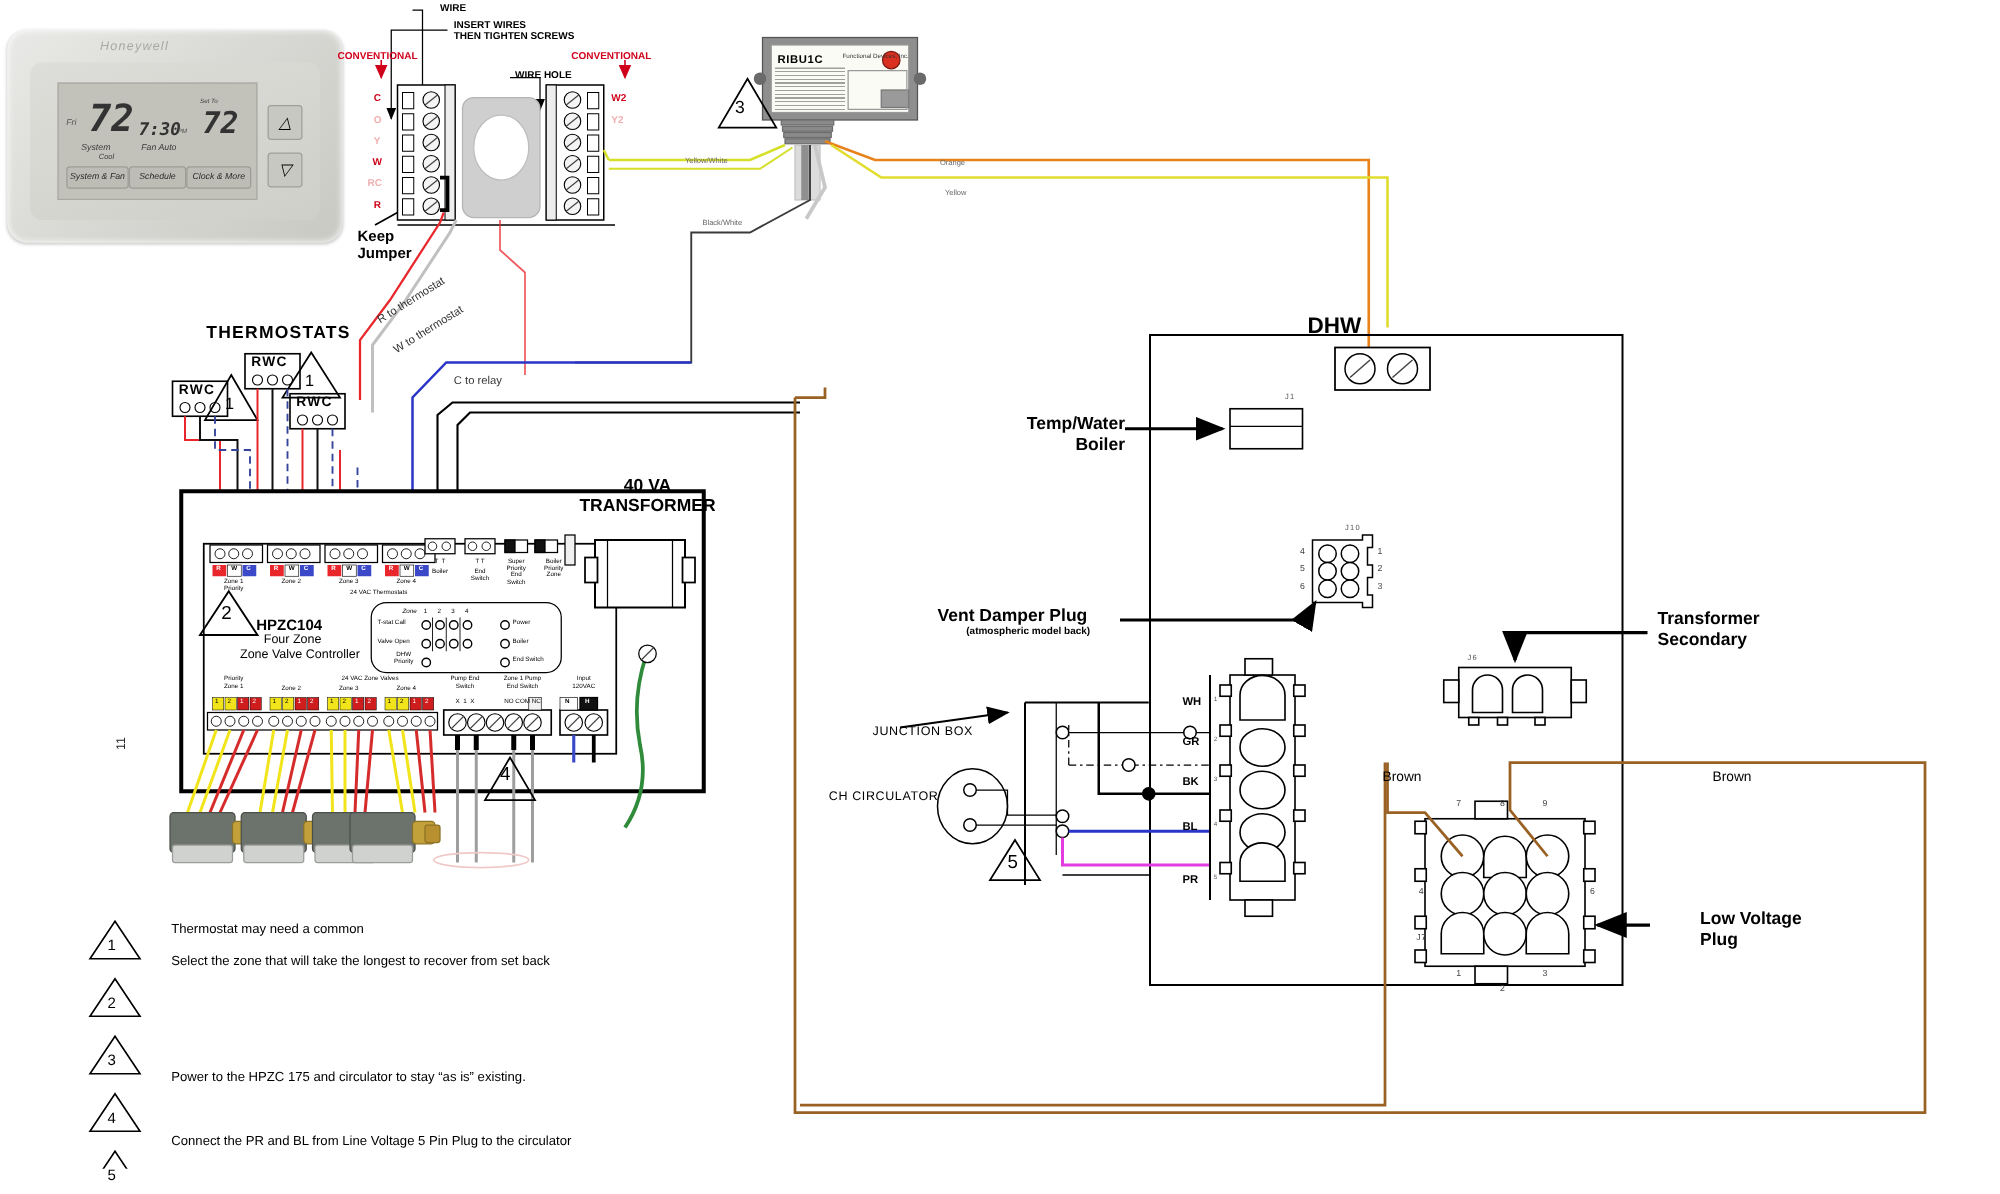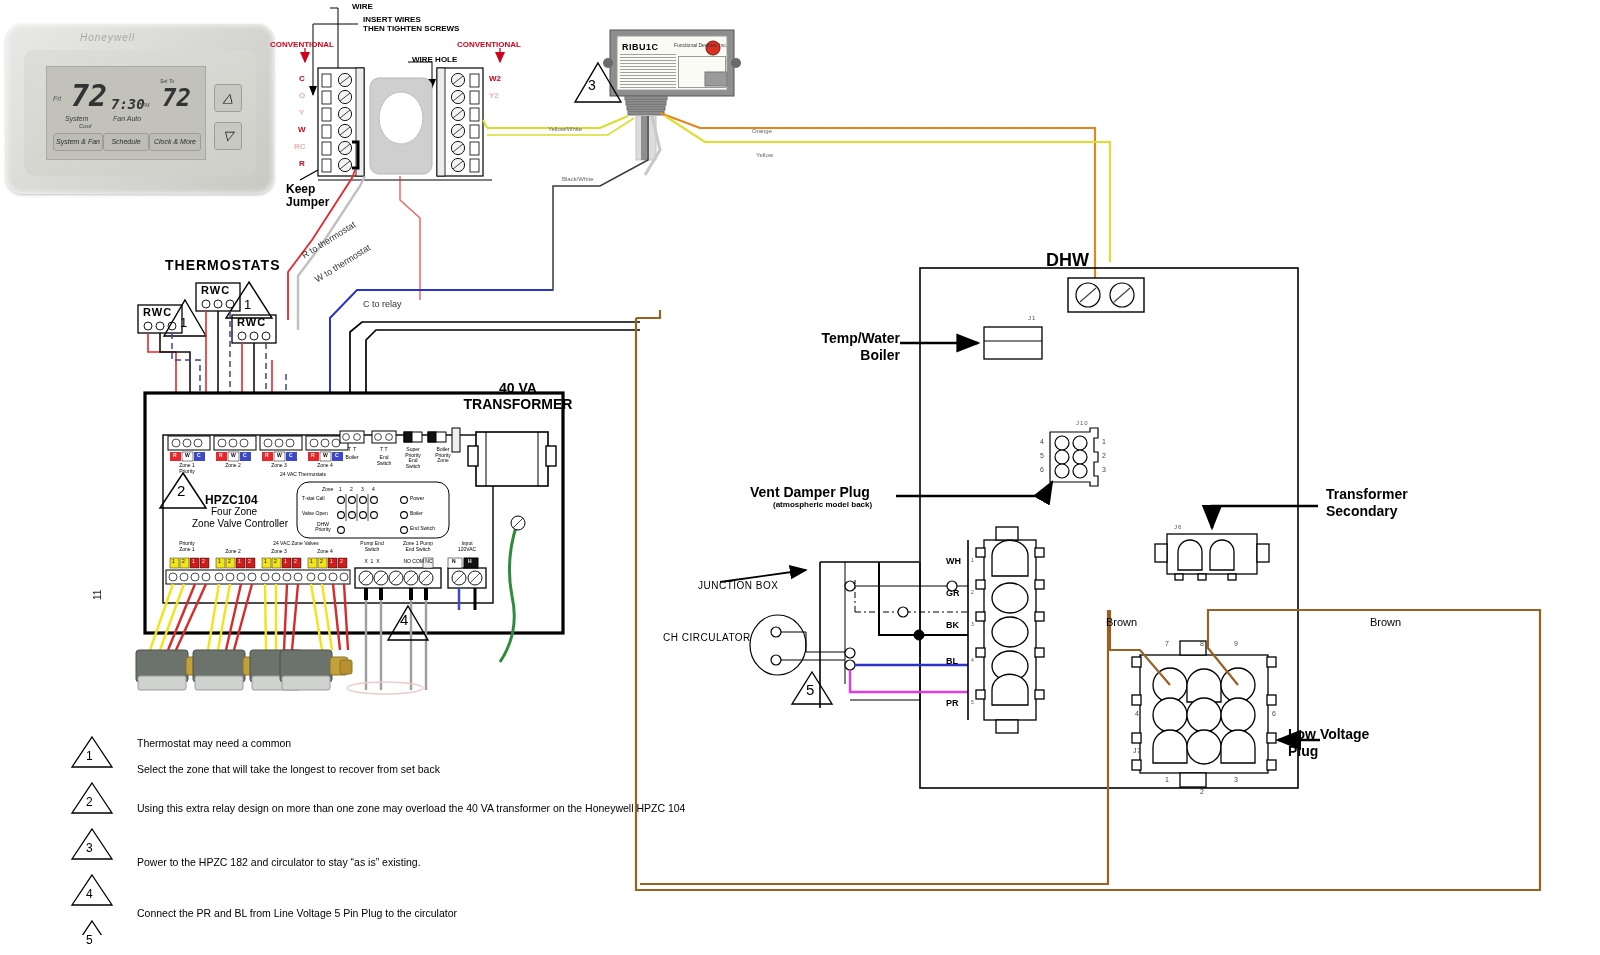--- a/index.html
+++ b/index.html
@@ -739,21 +739,21 @@
 <div class="txt t7" style="left:1040px;top:452px;color:#444;">5</div>
 <div class="txt t7" style="left:1040px;top:466px;color:#444;">6</div>
 <div class="txt t7" style="left:1102px;top:438px;color:#444;">1</div>
 <div class="txt t7" style="left:1102px;top:452px;color:#444;">2</div>
 <div class="txt t7" style="left:1102px;top:466px;color:#444;">3</div>
 
 <div class="txt t14 bold" style="left:1326px;top:486px;line-height:1.2;">Transformer
 Secondary</div>
 <div class="txt t6" style="left:1174px;top:524px;color:#555;letter-spacing:1px;">J6</div>
 
-<div class="txt t14 bold" style="left:1288px;top:726px;line-height:1.2;">Low Voltage
+<div class="txt t14 bold" style="left:1360px;top:726px;line-height:1.2;">Low Voltage
 Plug</div>
 <div class="txt t7" style="left:1133px;top:747px;color:#444;letter-spacing:.5px;">J7</div>
 <div class="txt t7" style="left:1165px;top:640px;color:#444;">7</div>
 <div class="txt t7" style="left:1200px;top:640px;color:#444;">8</div>
 <div class="txt t7" style="left:1234px;top:640px;color:#444;">9</div>
 <div class="txt t7" style="left:1135px;top:710px;color:#444;">4</div>
 <div class="txt t7" style="left:1272px;top:710px;color:#444;">6</div>
 <div class="txt t7" style="left:1165px;top:776px;color:#444;">1</div>
 <div class="txt t7" style="left:1200px;top:788px;color:#444;">2</div>
 <div class="txt t7" style="left:1234px;top:776px;color:#444;">3</div>
@@ -784,21 +784,18 @@
 </svg>
 <div class="txt t12" style="left:86px;top:750px;">1</div>
 <div class="txt t12" style="left:86px;top:796px;">2</div>
 <div class="txt t12" style="left:86px;top:842px;">3</div>
 <div class="txt t12" style="left:86px;top:888px;">4</div>
 <div class="txt t12" style="left:86px;top:934px;">5</div>
 
 <div class="legend-row" style="left:137px;top:736px;">Thermostat may need a common</div>
 <div class="legend-row" style="left:137px;top:762px;">Select the zone that will take the longest to
 recover from set back</div>
-<div class="legend-row" style="left:137px;top:801px;">Using this extra relay design on more than
-one zone may overload the 40 VA
-transformer on the Honeywell HPZC 104</div>
-<div class="legend-row" style="left:137px;top:855px;">Power to the HPZC 182 and circulator to
+<div class="legend-row" style="left:137px;top:855px;">Power to the HPZC 175 and circulator to
 stay “as is” existing.</div>
 <div class="legend-row" style="left:137px;top:906px;">Connect the PR and BL from Line Voltage 5
 Pin Plug to the circulator</div>
 
 </div>
 
 </body></html>

